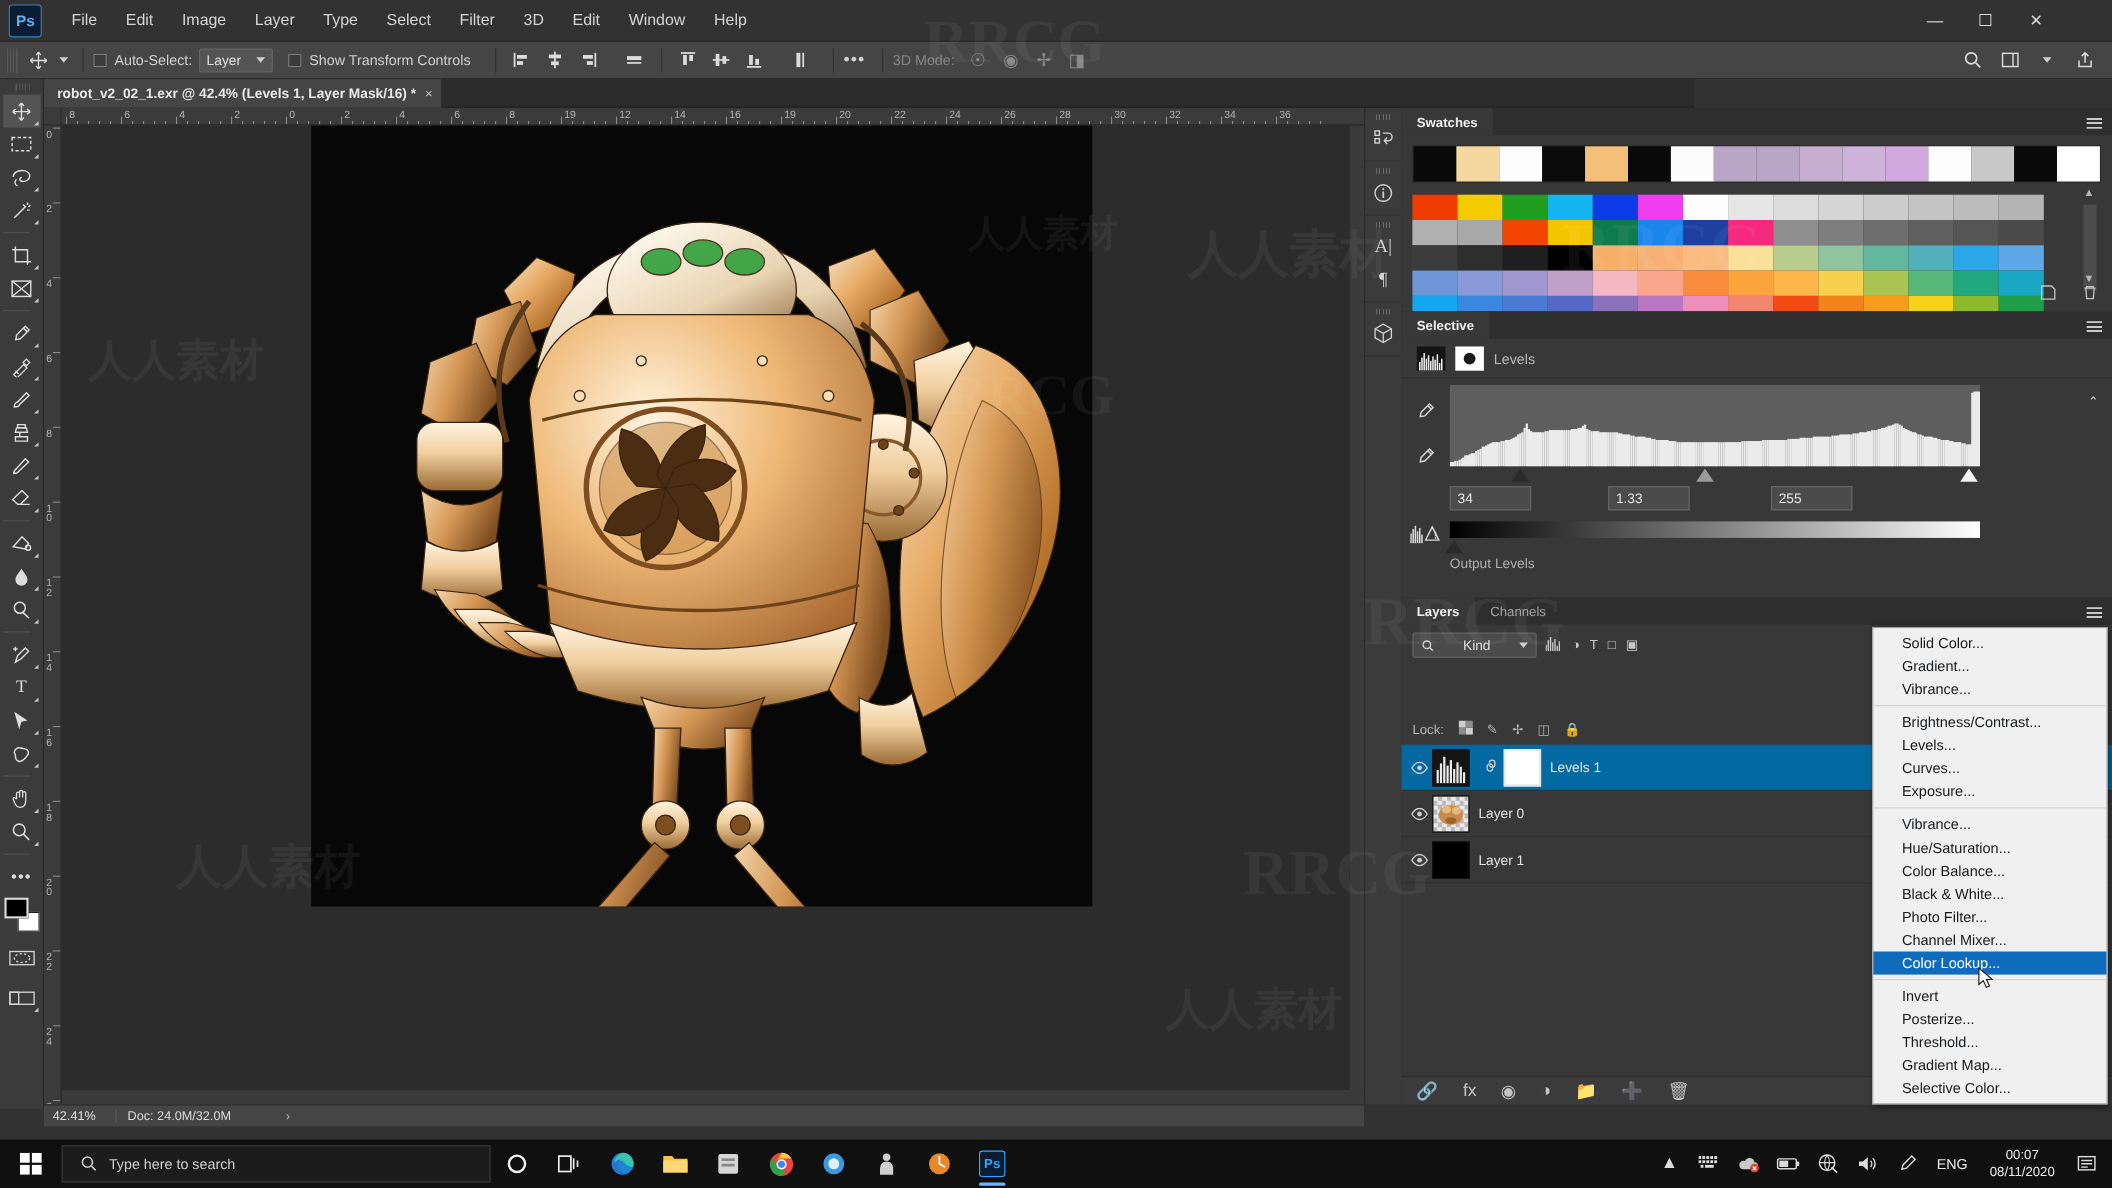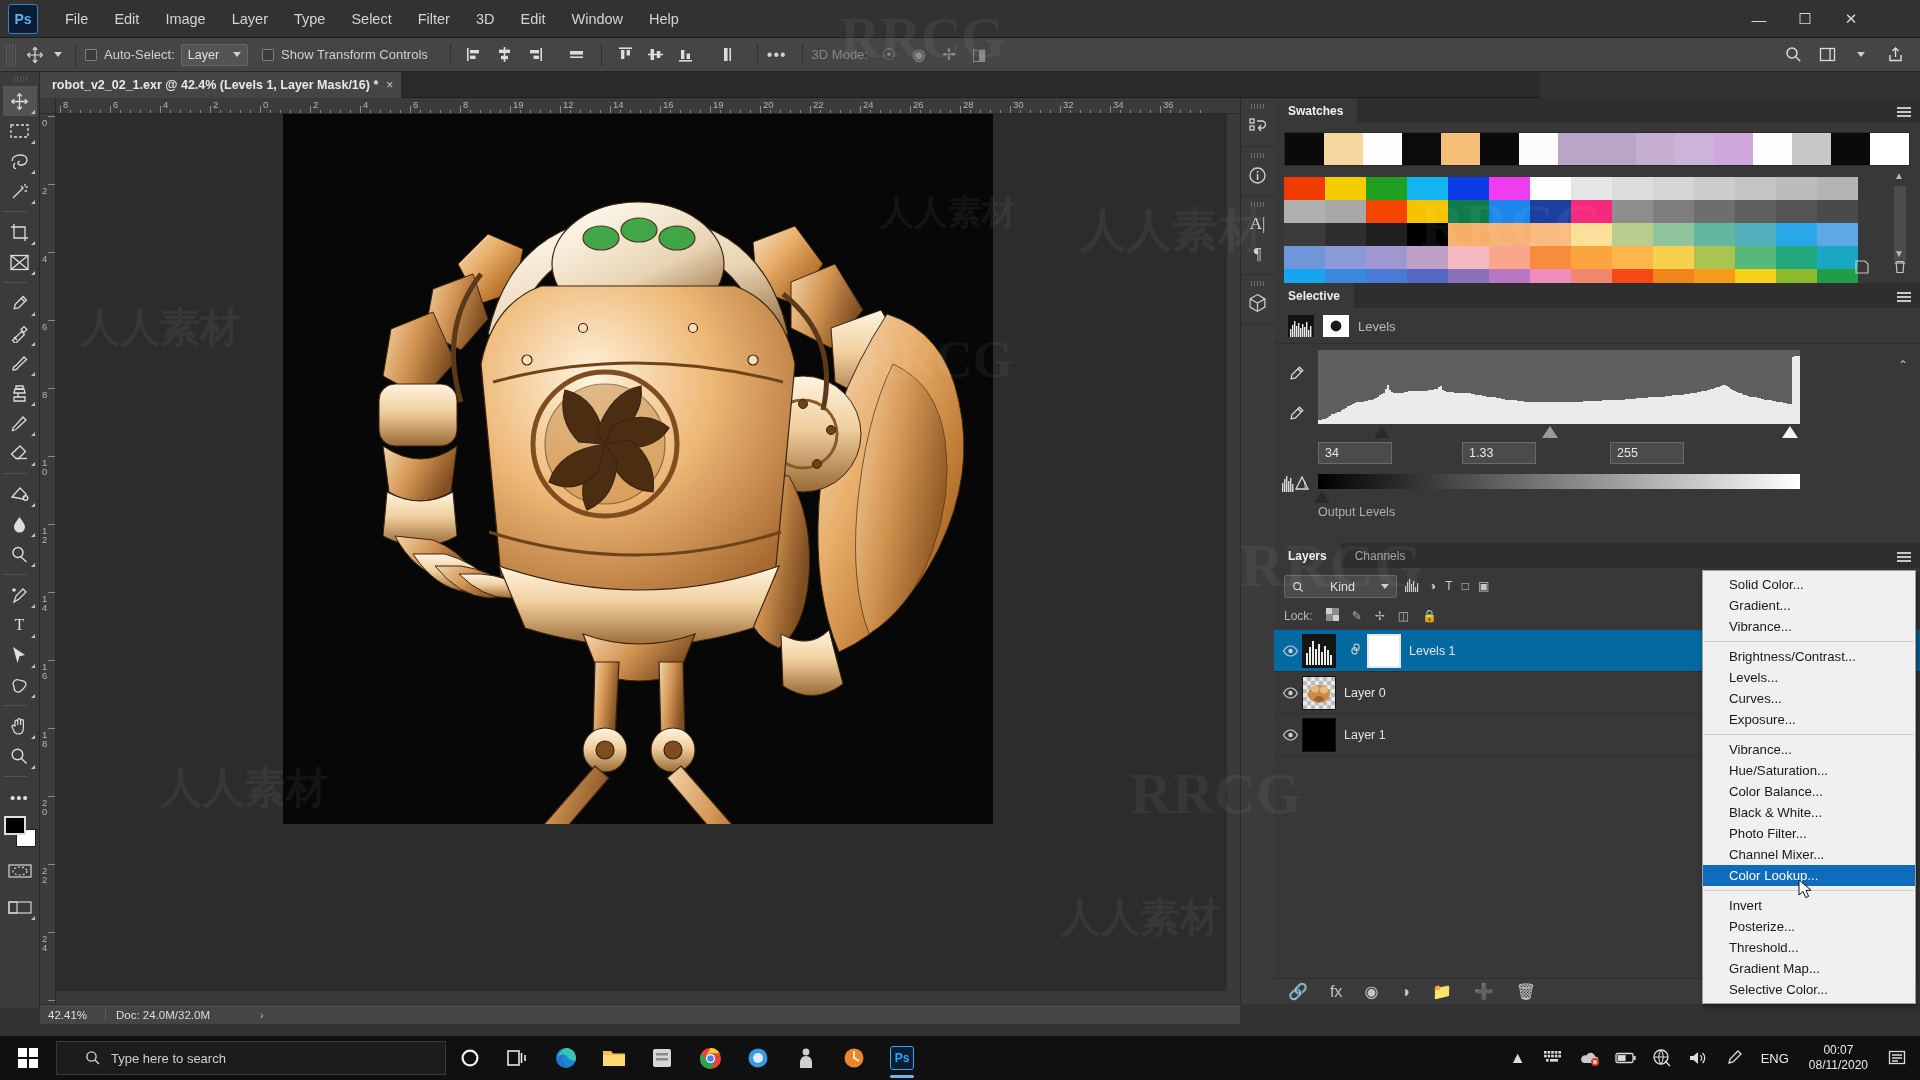--- a/index.html
+++ b/index.html
@@ -196,21 +196,21 @@
 
   
   #layers-panel { top:543px; left:1274px; width:646px; height:461px; }
   .filter-row { display:flex; align-items:center; gap:8px; padding:7px 10px 6px 10px; }
   .kind-box { background:#4b4b4b; border:1px solid #676767; border-radius:2px;
     height:23px; display:flex; align-items:center; gap:26px; padding:0 7px;
     color:#e0e0e0; font-size:12.5px; }
   .blend-row { display:flex; align-items:center; gap:8px; padding:4px 10px; }
   .blend-sel { color:#a9a9a9; font-size:12.5px; }
   .lock-row { display:flex; align-items:center; gap:13px; padding:4px 10px 6px;
-    color:#b6b6b6; font-size:12px; }
+    color:#b6b6b6; font-size:12px;margin-top:47px; }
   .layer-row { display:flex; align-items:center; height:42px;
     border-bottom:1px solid #303030; padding-left:4px; }
   .layer-row.selected { background:#0369a1; }
   .eye { width:24px; display:flex; justify-content:center; color:#cfcfcf; }
   .lthumb { width:34px; height:34px; border:1px solid #111; margin-right:8px; }
   .lname { color:#e3e3e3; font-size:12.5px; }
   .chain { color:#d0d0d0; font-size:12px; margin:0 6px; }
   .layers-footer { position:absolute; bottom:0; left:0; width:646px; height:26px;
     background:#3b3b3b; display:flex; align-items:center; gap:22px; padding-left:14px;
     color:#c4c4c4; border-top:1px solid #2e2e2e; }
@@ -224,21 +224,21 @@
   .ctx-item { height:21px; display:flex; align-items:center; padding-left:26px;
     color:#16191c; font-size:13.2px; }
   .ctx-item.hl { background:#0f6cbd; color:#fff; }
   .ctx-sep { height:1px; background:#d0d0d0; margin:4px 1px; }
 
   
   .taskbar { position:absolute; bottom:0; left:0; width:1920px; height:44px;
     background:#101010; display:flex; align-items:center; }
   .tb-start { width:56px; height:44px; display:flex; align-items:center; justify-content:center; }
   .tb-search { width:390px; height:34px; background:#1c1c1c; border:1px solid #3a3a3a;
-    display:flex; align-items:center; gap:10px; padding-left:28px;
+    display:flex; align-items:center; gap:10px; padding-left:16px;
     color:#cfcfcf; font-size:13px; }
   .tb-ico { width:48px; height:44px; display:flex; align-items:center; justify-content:center; }
   .tb-right { margin-left:auto; display:flex; align-items:center; gap:2px; padding-right:6px; }
   .tb-tray { width:34px; height:44px; display:flex; align-items:center; justify-content:center;
     color:#dcdcdc; }
   .tb-clock { color:#eaeaea; font-size:12px; text-align:center; line-height:15px;
     padding:0 10px; }
   .tb-active::after { content:''; position:absolute; bottom:2px; left:12px; width:24px;
     height:3px; background:#6cb6ff; border-radius:2px; }
 

